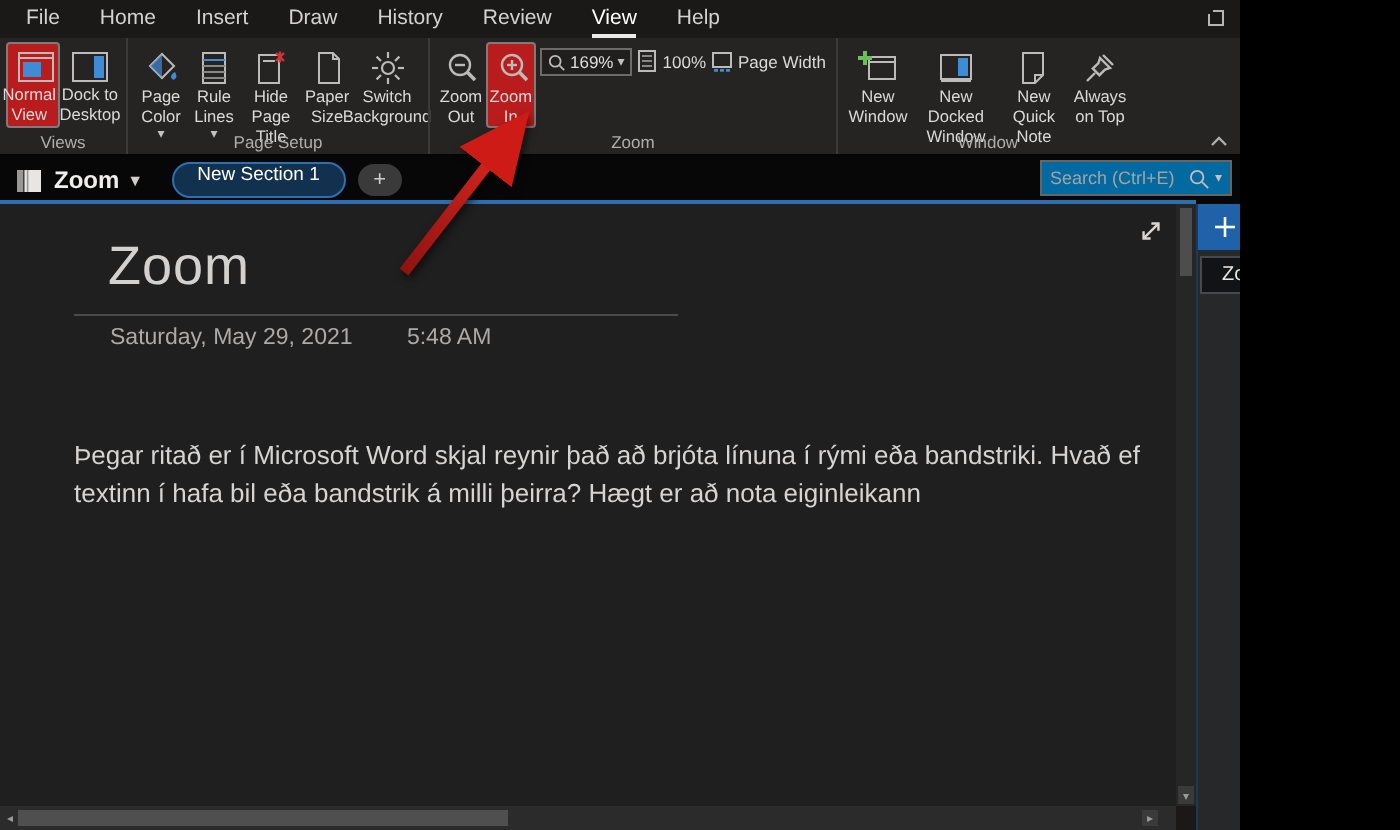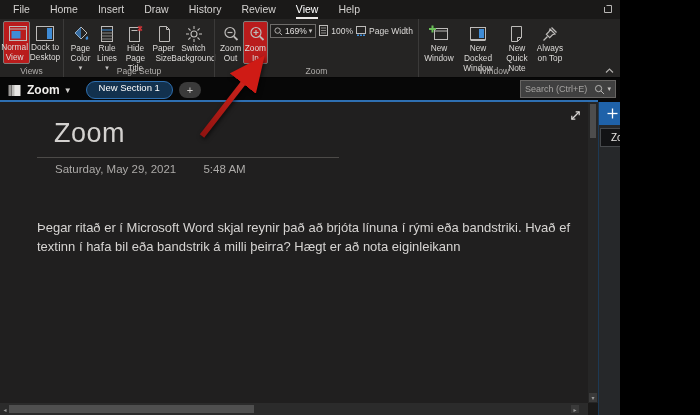--- a/index.html
+++ b/index.html
@@ -26,21 +26,21 @@
   .zoom-row { display: flex; align-items: center; gap: 3px; font-size: 8.5px; color: #dcdad8; height: 13px; padding-left: 1px; }
   .ribbon-collapse { position: absolute; right: 6px; bottom: 3px; }
 
   
   .tabstrip { position: absolute; top: 78px; left: 0; right: 0; height: 24px; background: #070707; display: flex; align-items: center; }
   .nbicon { margin: 0 6px 0 8px; }
   .nb-name { font-size: 12px; color: #f0eeec; font-weight: bold; margin-right: 4px; }
   .nb-caret { font-size: 8px; color: #d0cecc; margin-right: 14px; }
   .section-tab { height: 18px; display: flex; padding: 0 12px; font-size: 9.5px; color: #fff; background: #12314e; border: 1px solid #2e6fb0; border-radius: 9px; margin-right: 6px; }
   .add-section-tab { width: 22px; height: 16px; display: flex; align-items: center; justify-content: center; background: #3a3a3a; border-radius: 8px; color: #cfcdcb; font-size: 11px; }
-  .searchbox { position: absolute; top: 2px; right: 4px; width: 96px; height: 18px; border: 1px solid #676563; background: #404040; display: flex; align-items: center; padding: 0 4px; }
+  .searchbox { position: absolute; top: 2px; right: 4px; width: 96px; height: 18px; border: 1px solid #676563; background: #0369a1; display: flex; align-items: center; padding: 0 4px; }
   .searchbox input { flex: 1; min-width: 0; background: transparent; border: none; outline: none; font-size: 9px; color: #d0cecc; font-family: "Liberation Sans", sans-serif; }
   .searchbox input::placeholder { color: #a5a3a1; }
 
   
   .accent-line { position: absolute; top: 100px; left: 0; width: 598px; height: 2px; background: #2e6fb2; }
 
   
   .canvas { position: absolute; top: 102px; left: 0; width: 588px; height: 301px; background: #201f1f; }
   .expand-btn { position: absolute; top: 5px; right: 5px; width: 16px; height: 16px; display: flex; align-items: center; justify-content: center; }
   .page-title { position: absolute; top: 16px; left: 54px; font-size: 27px; font-weight: 300; color: #d3d1cf; letter-spacing: 0.5px; }

